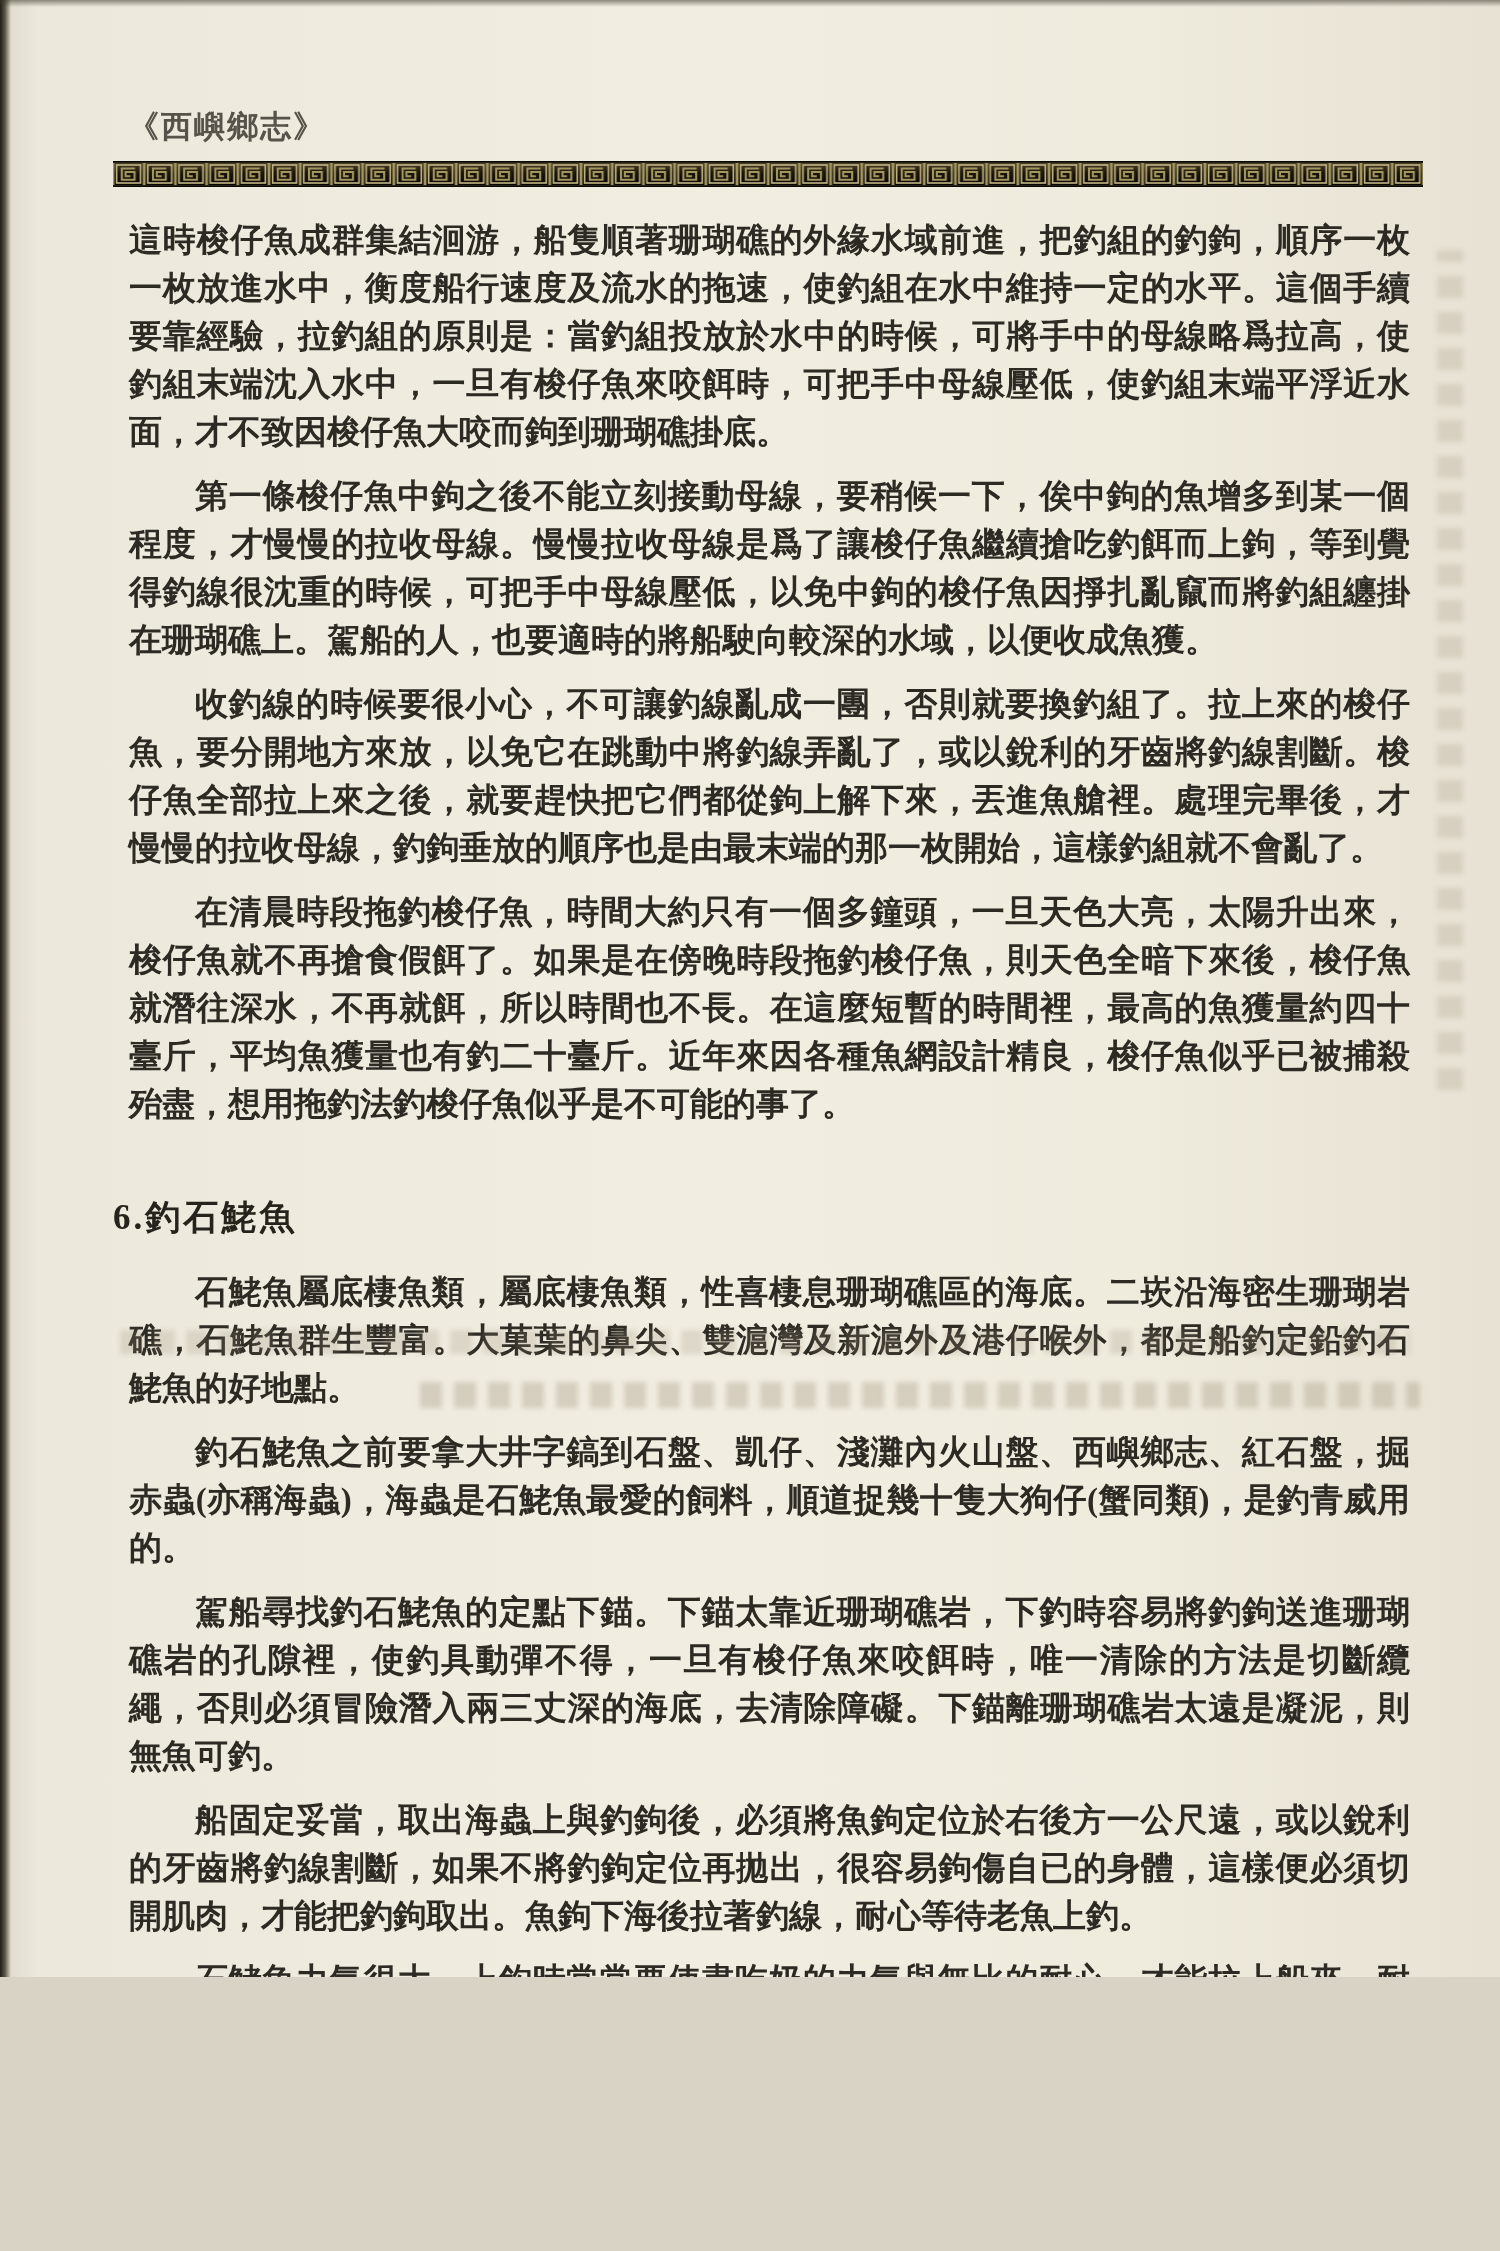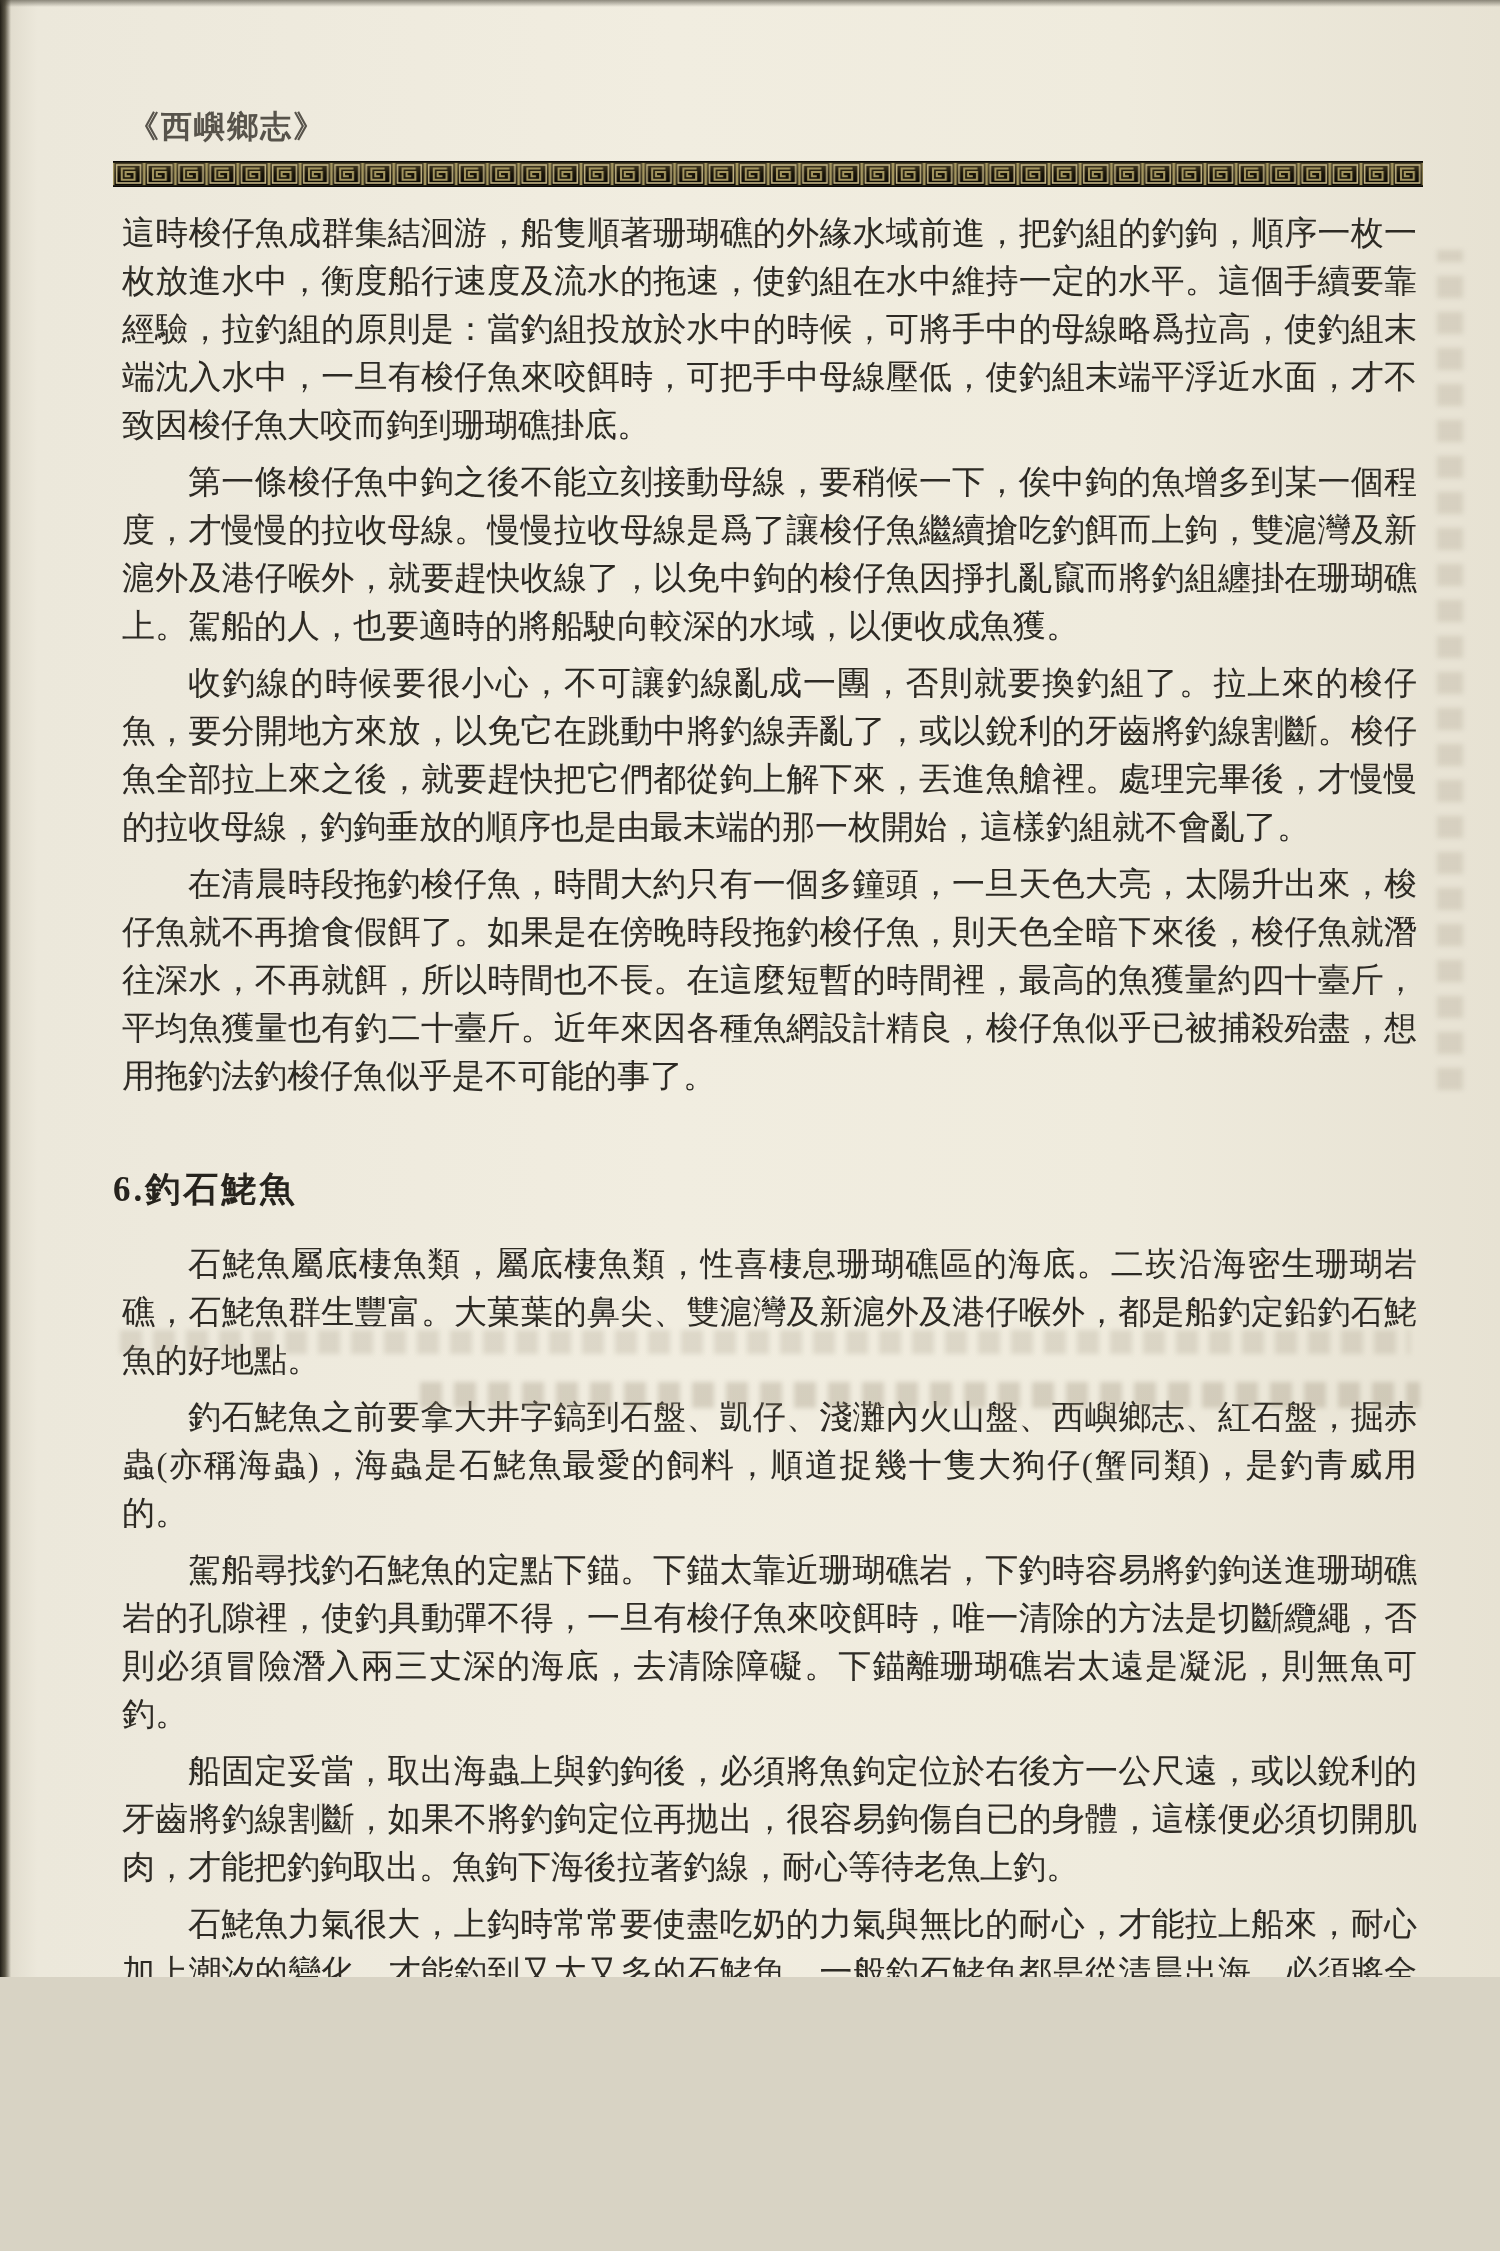--- a/index.html
+++ b/index.html
@@ -27,21 +27,21 @@
   }
   .band{position:absolute;left:113px;width:1310px;height:26px;}
   .band-top{top:161px;}
   .band-bottom{top:2080px;}
   .band svg{display:block;width:100%;height:100%;}
   .body-text{
     position:absolute;left:113px;top:200px;width:1313px;
     font-size:33px;line-height:48px;color:#2d2a24;
     text-align:justify;
   }
-  .para{margin:9px;padding:0;}
+  .para{margin:16px;padding:0;font-weight:bold;}
   .indent{text-indent:2em;}
   .section-heading{
     margin:68px 0 0 0;padding:0;
     font-size:35px;line-height:44px;font-weight:bold;color:#26231d;
     letter-spacing:3px;
   }
   .first-section-para{margin-top:28px;}
   .page-number{
     position:absolute;left:112px;top:2102px;
     font-size:30px;color:#3f3b34;letter-spacing:1px;
@@ -87,21 +87,21 @@
         </pattern>
       </defs>
       <rect x="0" y="0" width="1310" height="26" fill="url(#greekA)"></rect>
       <rect x="0" y="0" width="1310" height="1.8" fill="#0b0906"></rect>
       <rect x="0" y="24.2" width="1310" height="1.8" fill="#0b0906"></rect>
     </svg>
   </div>
 
   <div class="body-text">
     <p class="para">這時梭仔魚成群集結洄游，船隻順著珊瑚礁的外緣水域前進，把釣組的釣鉤，順序一枚一枚放進水中，衡度船行速度及流水的拖速，使釣組在水中維持一定的水平。這個手續要靠經驗，拉釣組的原則是：當釣組投放於水中的時候，可將手中的母線略爲拉高，使釣組末端沈入水中，一旦有梭仔魚來咬餌時，可把手中母線壓低，使釣組末端平浮近水面，才不致因梭仔魚大咬而鉤到珊瑚礁掛底。</p>
-    <p class="para indent">第一條梭仔魚中鉤之後不能立刻接動母線，要稍候一下，俟中鉤的魚增多到某一個程度，才慢慢的拉收母線。慢慢拉收母線是爲了讓梭仔魚繼續搶吃釣餌而上鉤，雙滬灣及新滬外及港仔喉外，就要趕快收線了，以免中鉤的梭仔魚因掙扎亂竄而將釣組纏掛在珊瑚礁上。駕船的人，也要適時的將船駛向較深的水域，以便收成魚獲。</p>
+    <p class="para indent">第一條梭仔魚中鉤之後不能立刻接動母線，要稍候一下，俟中鉤的魚增多到某一個程度，才慢慢的拉收母線。慢慢拉收母線是爲了讓梭仔魚繼續搶吃釣餌而上鉤，等到覺得釣線很沈重的時候，可把手中母線壓低，以免中鉤的梭仔魚因掙扎亂竄而將釣組纏掛在珊瑚礁上。駕船的人，也要適時的將船駛向較深的水域，以便收成魚獲。</p>
     <p class="para indent">收釣線的時候要很小心，不可讓釣線亂成一團，否則就要換釣組了。拉上來的梭仔魚，要分開地方來放，以免它在跳動中將釣線弄亂了，或以銳利的牙齒將釣線割斷。梭仔魚全部拉上來之後，就要趕快把它們都從鉤上解下來，丟進魚艙裡。處理完畢後，才慢慢的拉收母線，釣鉤垂放的順序也是由最末端的那一枚開始，這樣釣組就不會亂了。</p>
     <p class="para indent">在清晨時段拖釣梭仔魚，時間大約只有一個多鐘頭，一旦天色大亮，太陽升出來，梭仔魚就不再搶食假餌了。如果是在傍晚時段拖釣梭仔魚，則天色全暗下來後，梭仔魚就潛往深水，不再就餌，所以時間也不長。在這麼短暫的時間裡，最高的魚獲量約四十臺斤，平均魚獲量也有釣二十臺斤。近年來因各種魚網設計精良，梭仔魚似乎已被捕殺殆盡，想用拖釣法釣梭仔魚似乎是不可能的事了。</p>
 
     <h3 class="section-heading">6.釣石鮱魚</h3>
 
     <p class="para indent first-section-para">石鮱魚屬底棲魚類，屬底棲魚類，性喜棲息珊瑚礁區的海底。二崁沿海密生珊瑚岩礁，石鮱魚群生豐富。大菓葉的鼻尖、雙滬灣及新滬外及港仔喉外，都是船釣定鉛釣石鮱魚的好地點。</p>
     <p class="para indent">釣石鮱魚之前要拿大井字鎬到石盤、凱仔、淺灘內火山盤、西嶼鄉志、紅石盤，掘赤蟲(亦稱海蟲)，海蟲是石鮱魚最愛的飼料，順道捉幾十隻大狗仔(蟹同類)，是釣青威用的。</p>
     <p class="para indent">駕船尋找釣石鮱魚的定點下錨。下錨太靠近珊瑚礁岩，下釣時容易將釣鉤送進珊瑚礁岩的孔隙裡，使釣具動彈不得，一旦有梭仔魚來咬餌時，唯一清除的方法是切斷纜繩，否則必須冒險潛入兩三丈深的海底，去清除障礙。下錨離珊瑚礁岩太遠是凝泥，則無魚可釣。</p>
     <p class="para indent">船固定妥當，取出海蟲上與釣鉤後，必須將魚鉤定位於右後方一公尺遠，或以銳利的牙齒將釣線割斷，如果不將釣鉤定位再拋出，很容易鉤傷自已的身體，這樣便必須切開肌肉，才能把釣鉤取出。魚鉤下海後拉著釣線，耐心等待老魚上釣。</p>
     <p class="para indent">石鮱魚力氣很大，上鈎時常常要使盡吃奶的力氣與無比的耐心，才能拉上船來，耐心加上潮汐的變化，才能釣到又大又多的石鮱魚，一般釣石鮱魚都是從清晨出海，必須將全部的</p>

